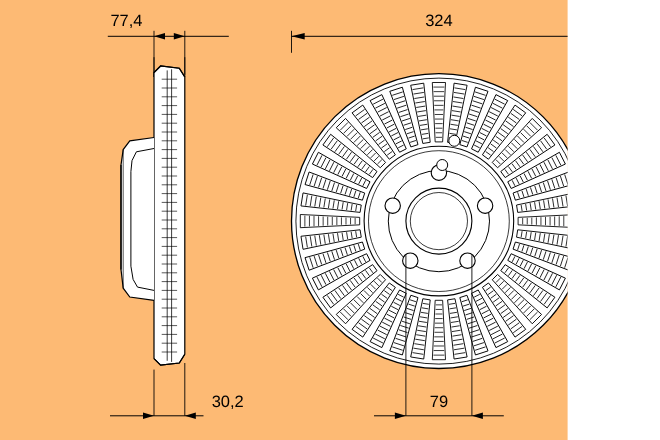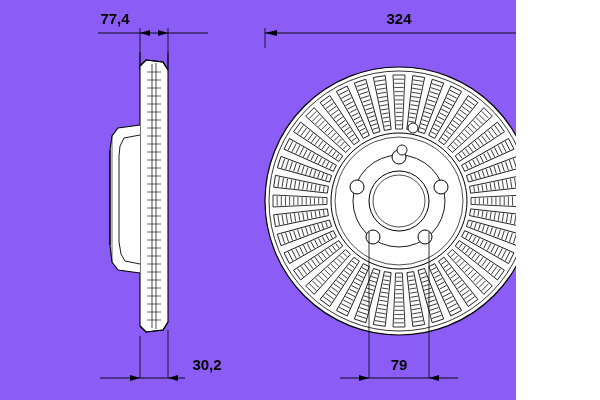--- a/index.html
+++ b/index.html
@@ -7,23 +7,22 @@
     padding: 0;
     background: #ffffff;
   }
   body {
     font-family: "Liberation Sans", sans-serif;
   }
   #page {
     position: relative;
     width: 516px;
     height: 400px;
-    background: #8b5cf6;
+    background: #fdba74;
     overflow: hidden;
-    font-weight: bold;
   }
   #diagram-svg {
     position: absolute;
     left: 0;
     top: 0;
     width: 600px;
     height: 400px;
   }
   .dim-text {
     font-family: "Liberation Sans", sans-serif;

